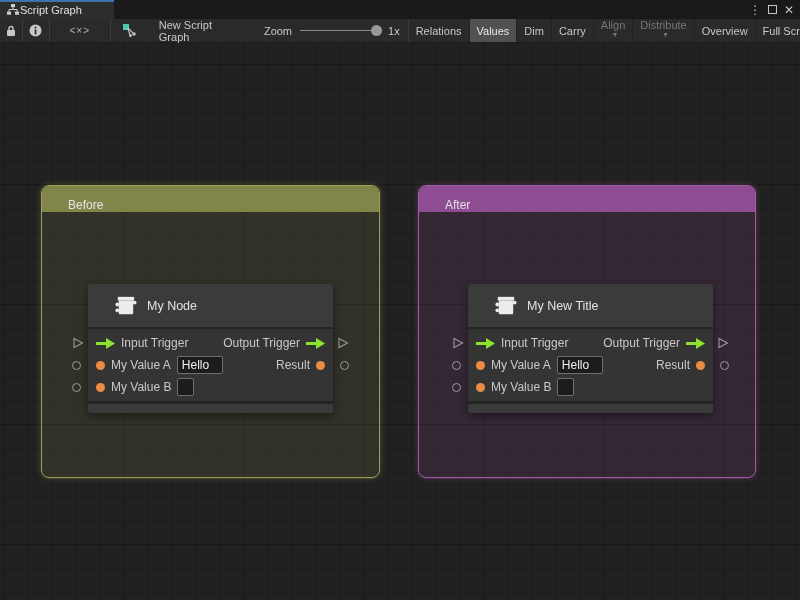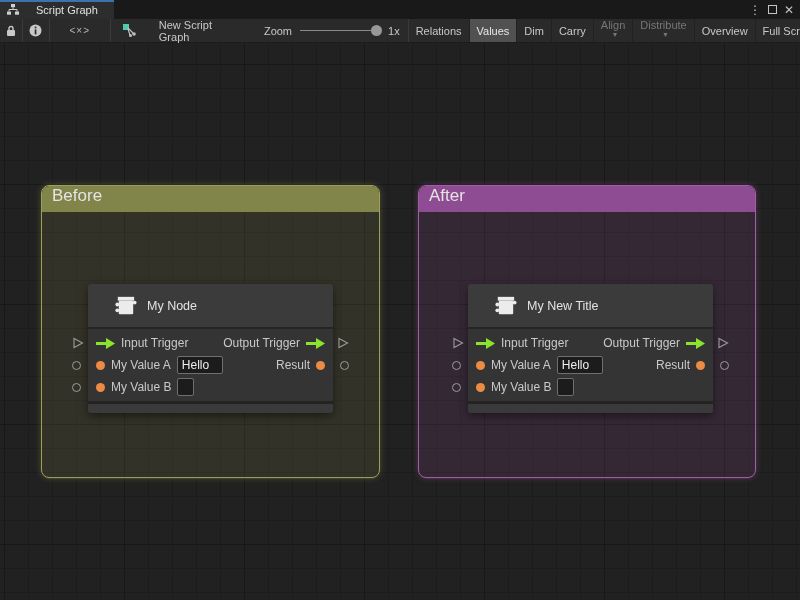--- a/index.html
+++ b/index.html
@@ -3,21 +3,21 @@
 <meta charset="utf-8">
 <style>
   * { margin:0; padding:0; box-sizing:border-box; }
   html,body { width:800px; height:600px; overflow:hidden; background:#212121;
               font-family:"Liberation Sans", sans-serif; }
 
   
   .tabbar { position:absolute; left:0; top:0; width:800px; height:19px; background:#191919;
             display:flex; align-items:stretch; }
   .tab { position:relative; width:114px; background:#2d2d2d; display:flex; align-items:center;
-         gap:17px; padding-left:7px; color:#e0e0e0; font-size:11px; }
+         gap:1px; padding-left:7px; color:#e0e0e0; font-size:11px; }
   .tab::before { content:""; position:absolute; left:0; top:0; right:0; height:2px; background:#3c72b0; }
   .win-controls { margin-left:auto; display:flex; align-items:center; gap:7px; padding-right:6px;
                   color:#c4c4c4; font-size:12px; }
   .win-controls span { cursor:default; line-height:1; }
   .wc-max { font-size:10px; border:1px solid #c4c4c4; width:9px; height:9px; display:inline-block; }
 
   
   .toolbar { position:absolute; left:0; top:19px; width:800px; height:24px; background:#2a2a2a;
              display:flex; align-items:stretch; color:#c8c8c8; font-size:11px; border-bottom:1px solid #1c1c1c; }
   .tcell { display:flex; align-items:center; justify-content:center; border-right:1px solid #3a3a3a; }
@@ -41,22 +41,22 @@
     background-image:
       linear-gradient(#181818 1px, transparent 1px),
       linear-gradient(90deg, #181818 1px, transparent 1px),
       linear-gradient(#1c1c1c 1px, transparent 1px),
       linear-gradient(90deg, #1c1c1c 1px, transparent 1px);
     background-size:120px 120px, 120px 120px, 24px 24px, 24px 24px;
     background-position:4px 21px, 4px 21px, 4px 21px, 4px 21px; }
 
   
   .group { position:absolute; top:142px; height:293px; border-radius:8px; }
-  .group-header { height:26px; border-radius:7px 7px 0 0; display:flex; align-items:flex-start;
-                  padding-left:10px; font-size:17px; color:#e4e4e4; }
+  .group-header { height:26px; border-radius:7px 7px 0 0; display:flex; align-items:flex-end;
+                  padding-left:26px; font-size:12px; color:#e4e4e4; }
   .group-body { height:267px; border-radius:0 0 7px 7px; }
   .group.before { left:41px; width:339px; border:1px solid rgba(170,175,95,.9);
                   box-shadow:0 0 6px rgba(160,165,85,.35); }
   .group.before .group-header { background:#81854a; }
   .group.before .group-body { background:rgba(135,139,77,.17); }
   .group.after { left:418px; width:338px; border:1px solid rgba(175,100,180,.9);
                  box-shadow:0 0 6px rgba(165,95,170,.35); }
   .group.after .group-header { background:#8e4d92; }
   .group.after .group-body { background:rgba(150,80,155,.17); }
 

